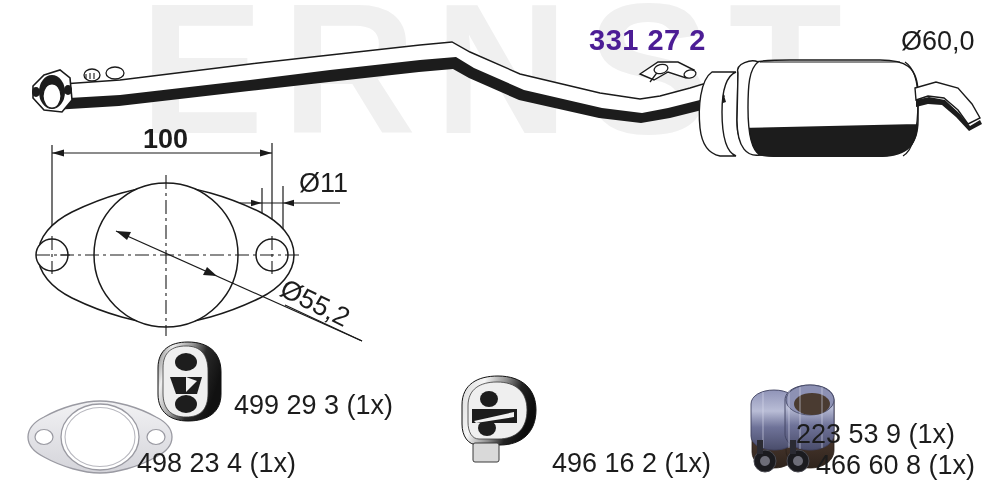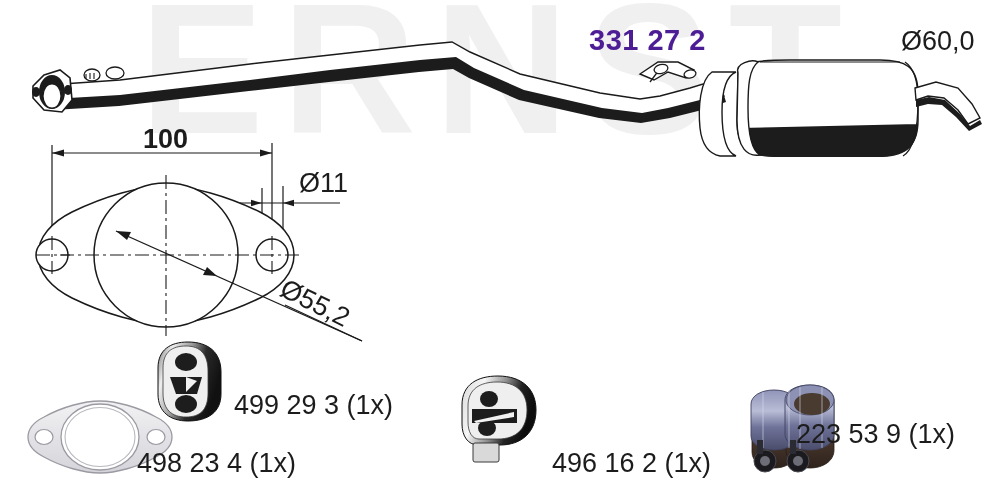--- a/index.html
+++ b/index.html
@@ -325,14 +325,15 @@
       <ellipse cx="798" cy="461" rx="11" ry="11" fill="#1b1b1f" stroke="#4a4a52" stroke-width="1"></ellipse>
       <ellipse cx="798" cy="461" rx="5" ry="5" fill="#6d6d78"></ellipse>
       <path d="M 760,440 L 760,454 M 793,440 L 793,454" stroke="#2b2b33" stroke-width="6"></path>
     </g>
   </svg>
 
   <div class="lbl acc-label" style="left:234px; top:392px;">499 29 3 (1x)</div>
   <div class="lbl acc-label" style="left:137px; top:450px;">498 23 4 (1x)</div>
   <div class="lbl acc-label" style="left:536px; top:450px;margin-left:16px;">496 16 2 (1x)</div>
   <div class="lbl acc-label" style="left:796px; top:421px;">223 53 9 (1x)</div>
+  <div class="lbl acc-label" style="left:816px; top:452px;">466 60 8 (1x)</div>
 
 </div>
 
 </body></html>

